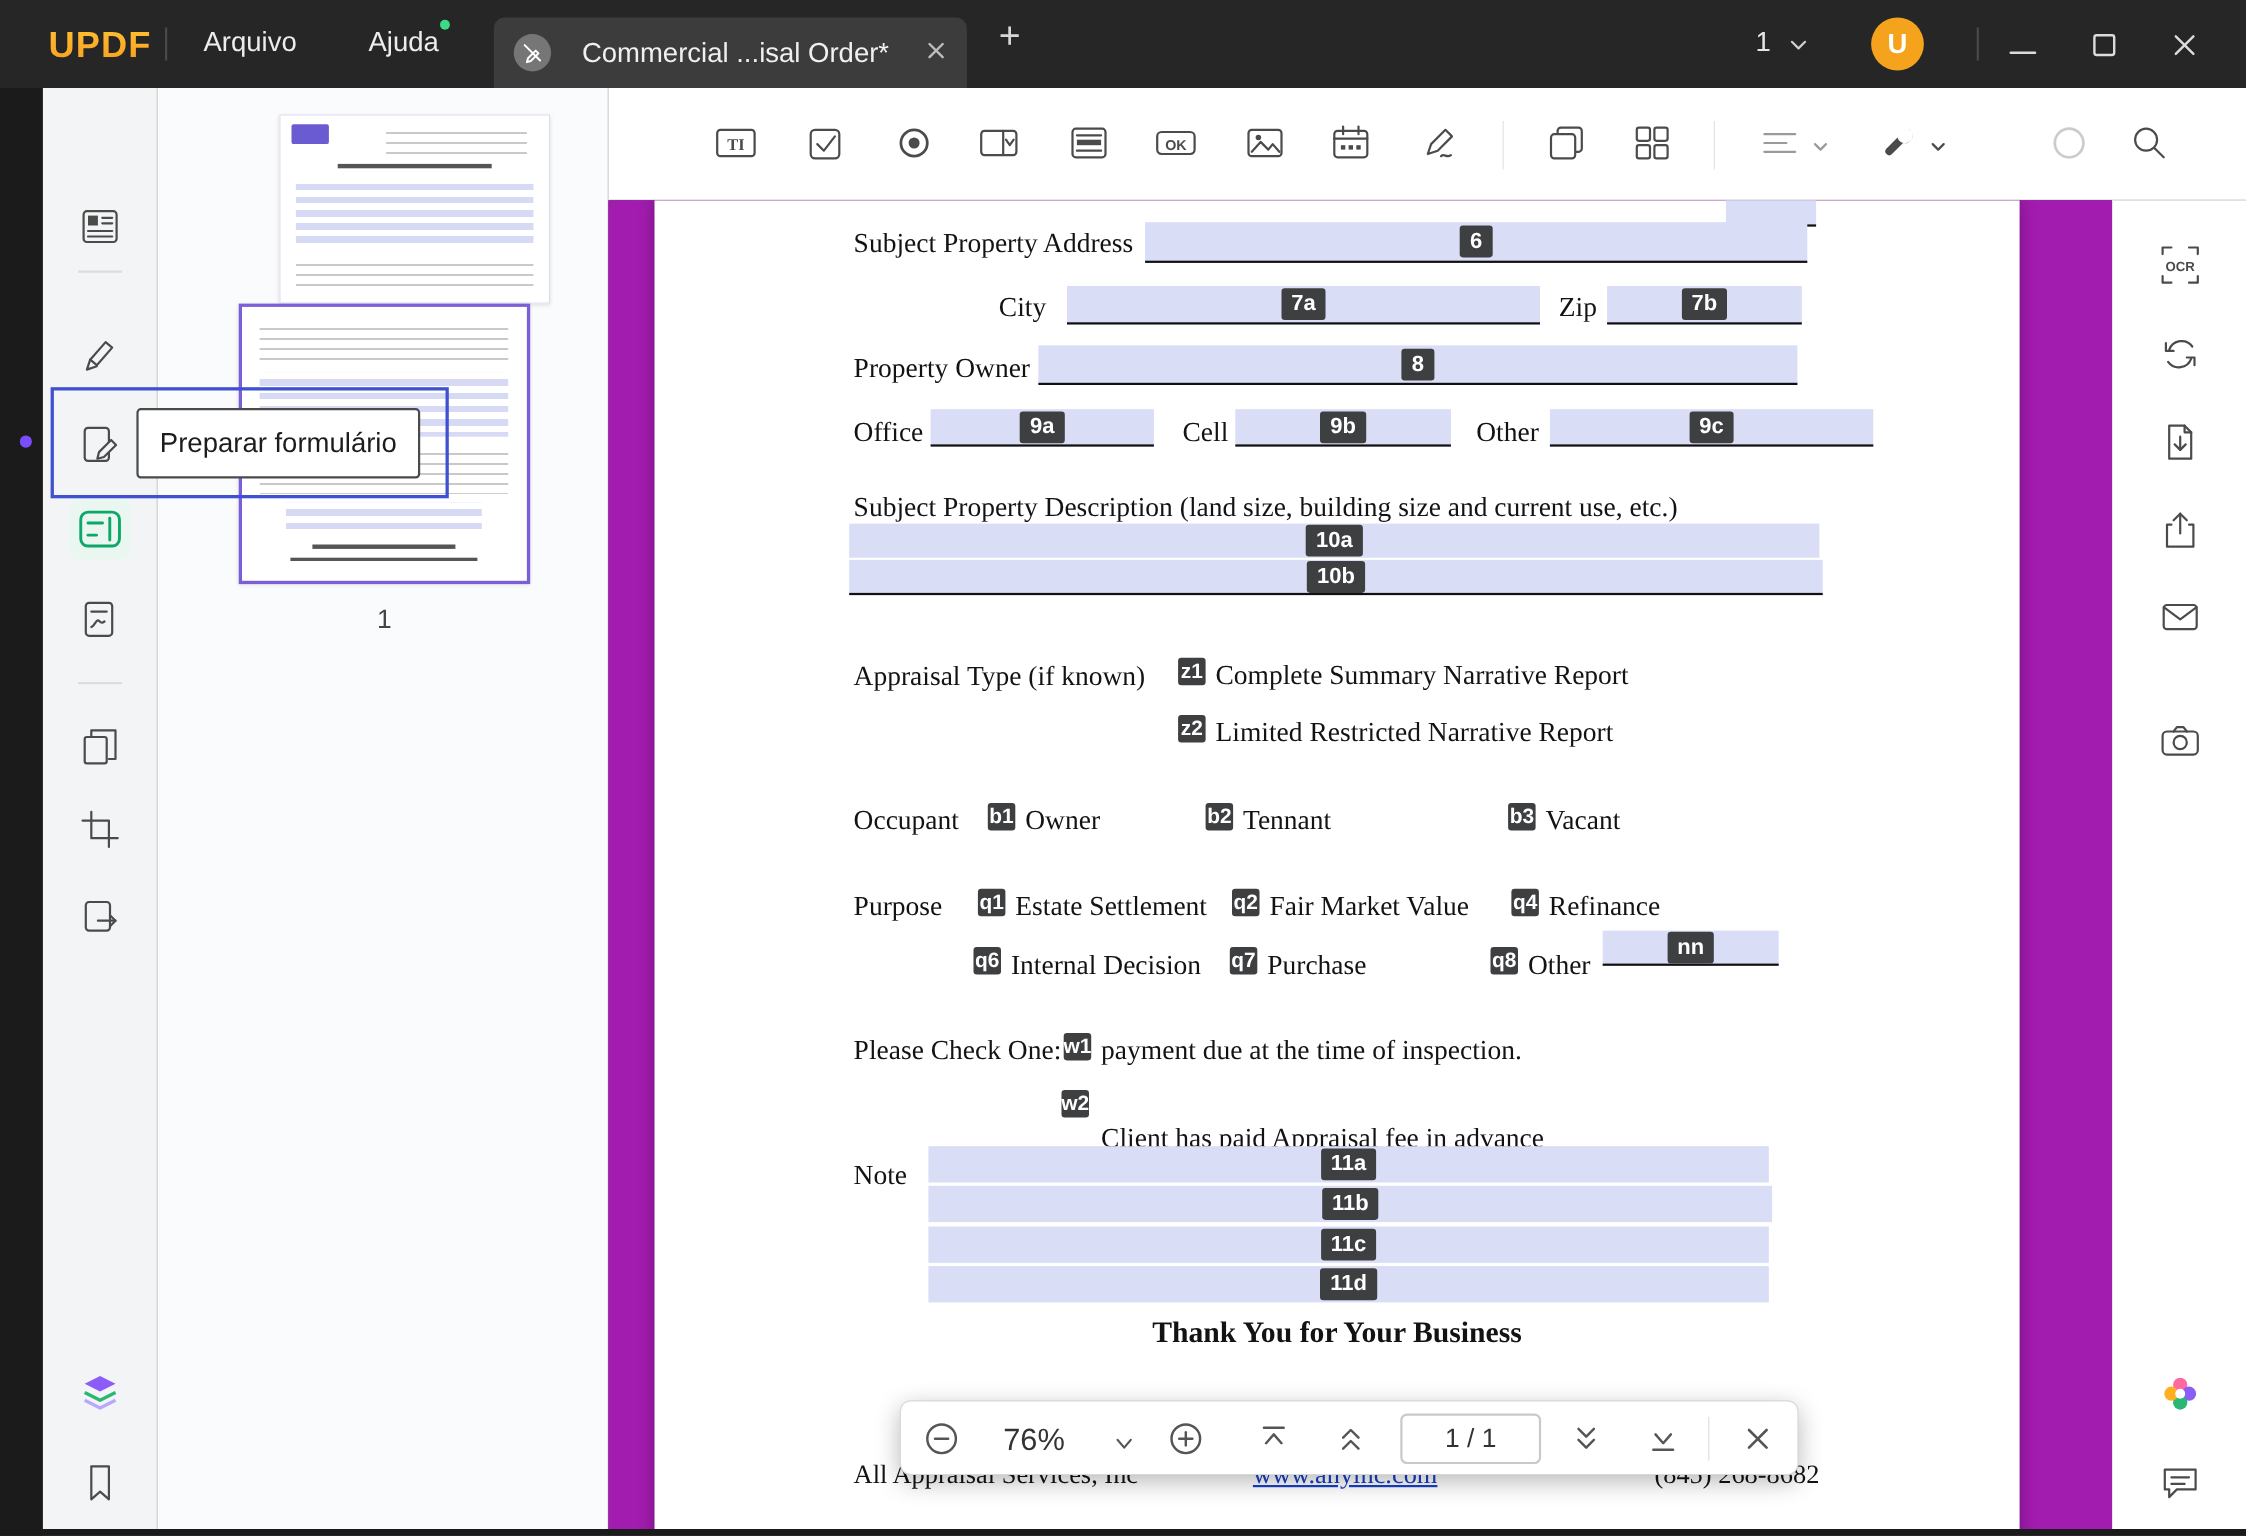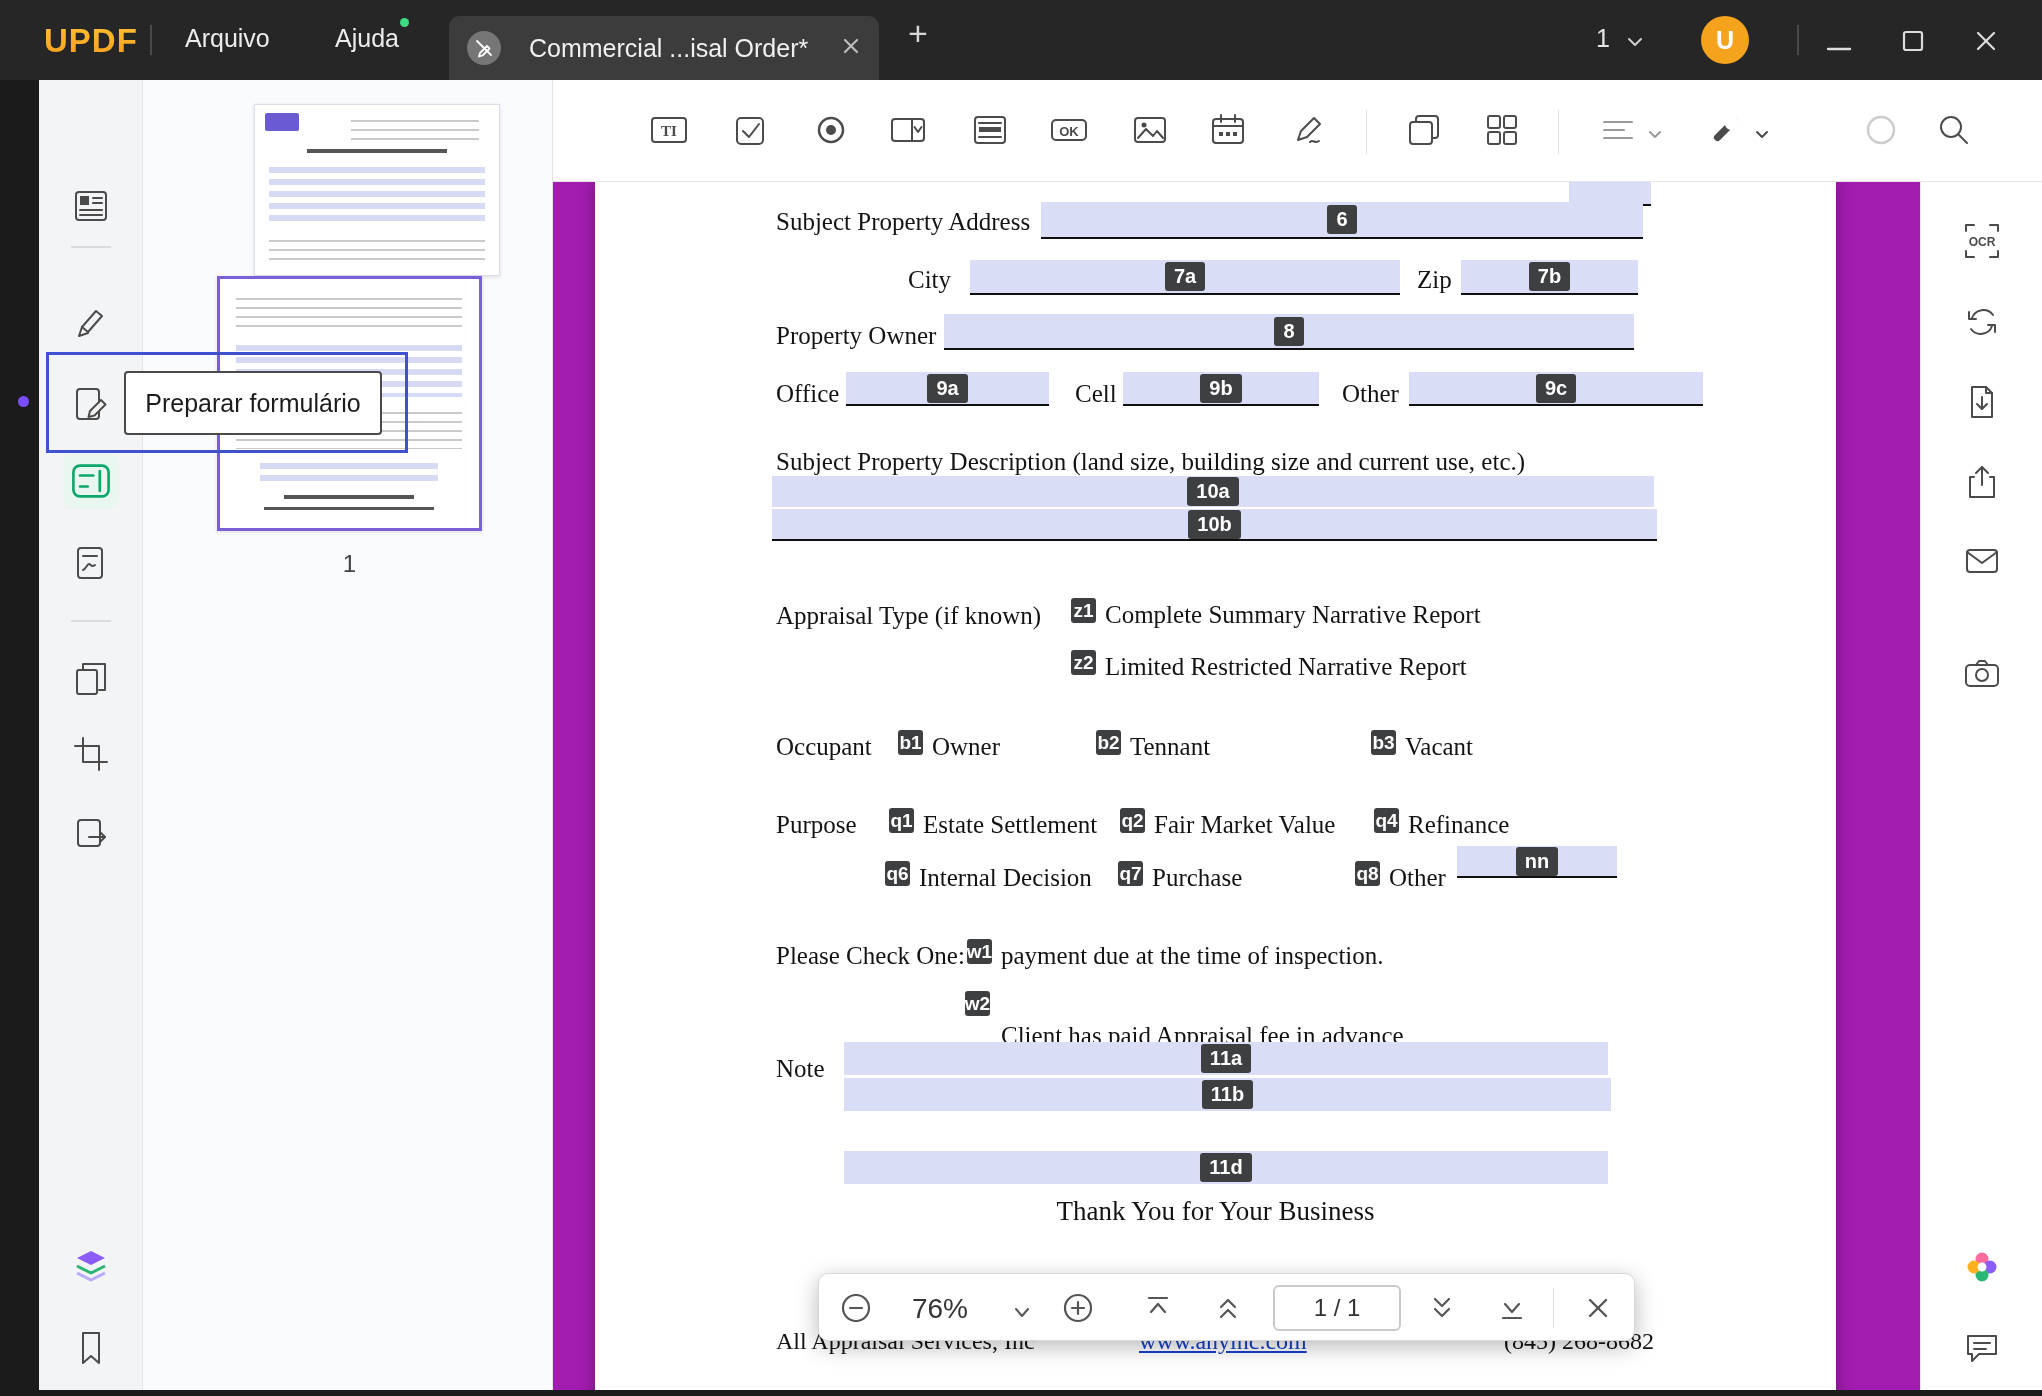--- a/index.html
+++ b/index.html
@@ -43,21 +43,21 @@
   .t{position:absolute;top:26px;width:48px;height:48px;display:flex;align-items:center;justify-content:center;border-radius:6px}
   .tdiv{position:absolute;top:30px;width:1px;height:44px;background:#e0e0e0}
   .chev{position:absolute;top:46px}
   
   .right-sidebar{left:1920px;top:182px;width:122px;height:1208px;background:#fff;border-left:1px solid #e4e4e4}
   .ri{position:absolute;left:39px;width:44px;height:44px;display:flex;align-items:center;justify-content:center}
   
   .doc-area{left:553px;top:182px;width:1367px;height:1208px;background:#a21caf;overflow:hidden}
   .page{position:absolute;left:42px;top:0;width:1241px;height:1420px;background:#fff;box-shadow:0 0 14px rgba(0,0,0,.35)}
   .dtext{position:absolute;font-family:"Liberation Serif",serif;font-size:25px;color:#131313;white-space:nowrap}
-  .dbold{font-weight:normal}
+  .dbold{font-weight:bold}
   .field{position:absolute;background:#d9ddf6;display:flex;align-items:center;justify-content:center}
   .u{border-bottom:2px solid #101010}
   .tag{background:#3e3f41;color:#fff;font-family:"Liberation Sans",sans-serif;font-weight:bold;font-size:20px;line-height:27px;padding:1px 9px;border-radius:3px}
   .cbtag{position:absolute;width:25px;height:25px;background:#3e3f41;color:#fff;font-weight:bold;font-size:19px;display:flex;align-items:center;justify-content:center;border-radius:3px}
   .link{color:#1740c7;text-decoration:underline}
   
   .zoombar{left:818px;top:1273px;width:817px;height:68px;background:#fff;border:1px solid #d8d8d8;border-radius:10px;box-shadow:0 6px 22px rgba(0,0,0,.28);z-index:50}
   .zb{position:absolute;top:17px;width:34px;height:34px;display:flex;align-items:center;justify-content:center}
   .zoomtext{position:absolute;left:84px;top:19px;width:74px;text-align:center;font-size:28px;color:#333}
   .pagebox{position:absolute;left:454px;top:11px;width:128px;height:46px;border:2px solid #c9c9c9;border-radius:6px;display:flex;align-items:center;justify-content:center;font-size:24px;color:#333}
@@ -480,20 +480,23 @@
     <span class="cbtag" style="left:370px;top:809px">w2</span>
     <span class="dtext" style="left:406px;top:840px">Client has paid Appraisal fee in advance</span>
 
     <span class="dtext" style="left:181px;top:873px">Note</span>
     <div class="field" style="left:249px;top:860px;width:764px;height:33px">
       <span class="tag">11a</span>
     </div>
     <div class="field" style="left:249px;top:896px;width:767px;height:33px">
       <span class="tag">11b</span>
     </div>
+    <div class="field" style="left:249px;top:933px;width:764px;height:33px">
+      <span class="tag">11c</span>
+    </div>
     <div class="field" style="left:249px;top:969px;width:764px;height:33px">
       <span class="tag">11d</span>
     </div>
 
     <span class="dtext dbold" style="left:0;top:1014px;width:1241px;text-align:center;font-size:27px">Thank You for Your Business</span>
 
     <span class="dtext" style="left:181px;top:1146px;font-size:24px">All Appraisal Services, Inc</span>
     <span class="dtext link" style="left:544px;top:1146px;font-size:24px">www.anyinc.com</span>
     <span class="dtext" style="left:909px;top:1146px;font-size:24px">(845) 268-8682</span>
   </div>

